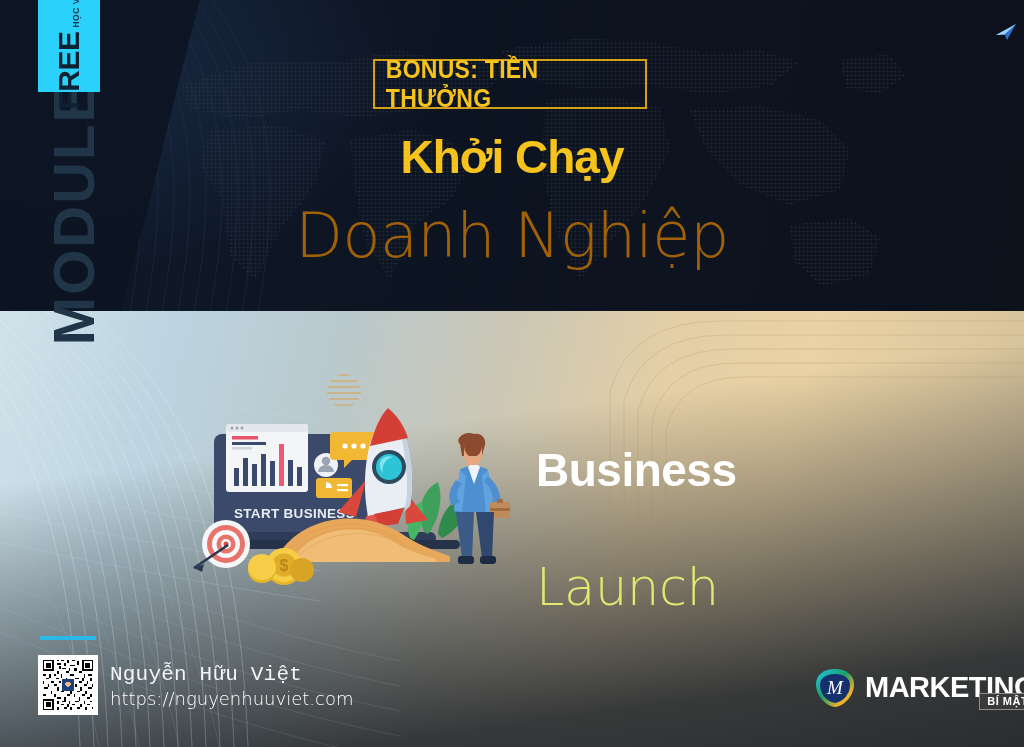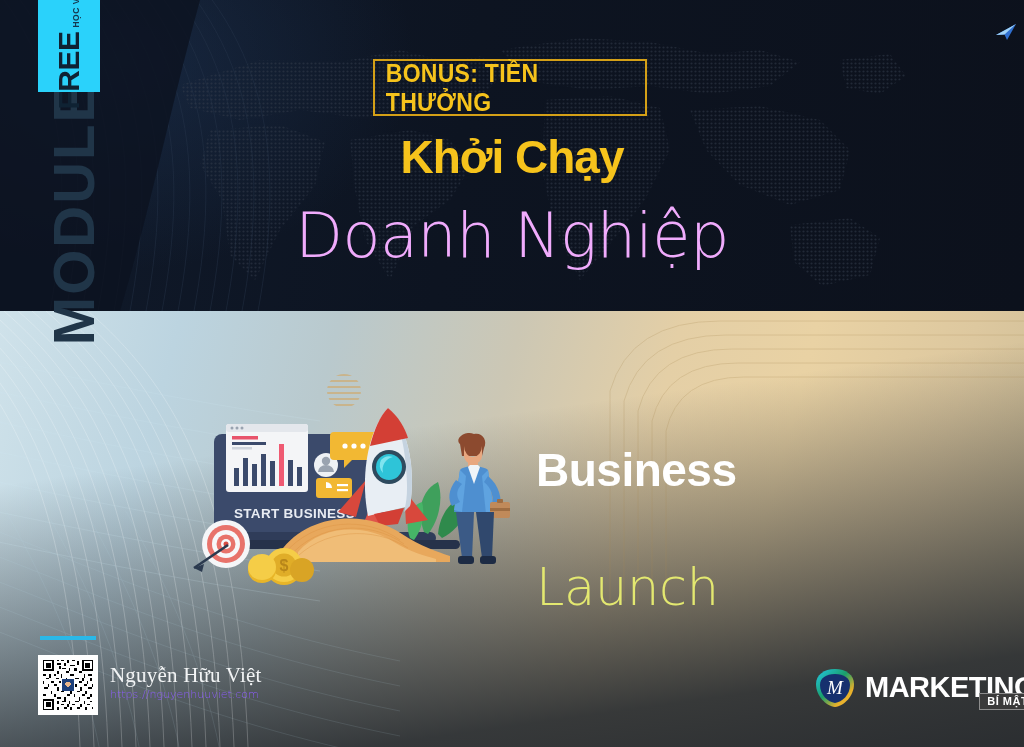--- a/index.html
+++ b/index.html
@@ -54,42 +54,42 @@
   .module-word{
     position:absolute; left:-58px; top:180px;
     transform:rotate(-90deg); transform-origin:center;
     font-size:58px; font-weight:bold; letter-spacing:2px;
     color:#203548; white-space:nowrap; z-index:5;
     font-family:"Liberation Sans", sans-serif;
   }
 
   
   .bonus-box{
-    position:absolute; left:373px; top:59px; width:274px; height:57px;
+    position:absolute; left:373px; top:59px; width:274px; height:50px;
     border:2px solid #d4a017;
     display:flex; align-items:center; justify-content:center;
     z-index:6;
   }
   .bonus-text{
     color:#f6c31c; font-size:25px; font-weight:bold;
     letter-spacing:.3px;
     transform:scaleX(.92);
     font-family:"Liberation Sans Narrow","Liberation Sans", sans-serif;
   }
 
   .title-1{
     position:absolute; left:0; top:134px; width:1024px;
     text-align:center; z-index:6;
     color:#f6c31c; font-size:46px; font-weight:bold; letter-spacing:-1px;
     line-height:1;
   }
   .title-2{
     position:absolute; left:0; top:205px; width:1024px;
     text-align:center; z-index:6;
-    color:#f0abfc; font-size:62px; font-weight:300; letter-spacing:-.5px;
+    color:#a16207; font-size:62px; font-weight:300; letter-spacing:-.5px;
     line-height:1;
     font-family:"DejaVu Sans", sans-serif;
   }
 
   
   .bottom-panel{
     position:absolute; left:0; top:311px; width:1024px; height:436px;
     overflow:hidden;
     background:
       linear-gradient(172deg, rgba(188,205,214,.0) 30%, rgba(40,44,48,.92) 84%, #2b2e31 100%),
@@ -130,25 +130,25 @@
     position:absolute; left:40px; top:636px; width:56px; height:4px;
     background:#2ab8e8; z-index:9;
   }
   .qr{
     position:absolute; left:38px; top:655px; width:60px; height:60px;
     background:#fff; padding:3px; z-index:9;
   }
   .author-name{
     position:absolute; left:110px; top:663px; z-index:9;
     color:#f2f4f5; font-size:21px; font-weight:400; letter-spacing:.2px;
-    font-family:Liberation Serif, serif;
+    font-family:Liberation Mono, monospace;
   }
   .author-url{
     position:absolute; left:110px; top:688px; z-index:9;
-    color:#8b5cf6; font-size:11px; font-weight:300;
+    color:#ffffff; font-size:18px; font-weight:300;
     font-family:"DejaVu Sans", sans-serif;
   }
 
   
   .brand{ position:absolute; left:813px; top:666px; z-index:9;
           display:flex; align-items:center; gap:8px; }
   .brand-txt{ position:relative; }
   .brand-main{
     color:#fff; font-size:29px; font-weight:bold; letter-spacing:-.5px;
     line-height:.95;

